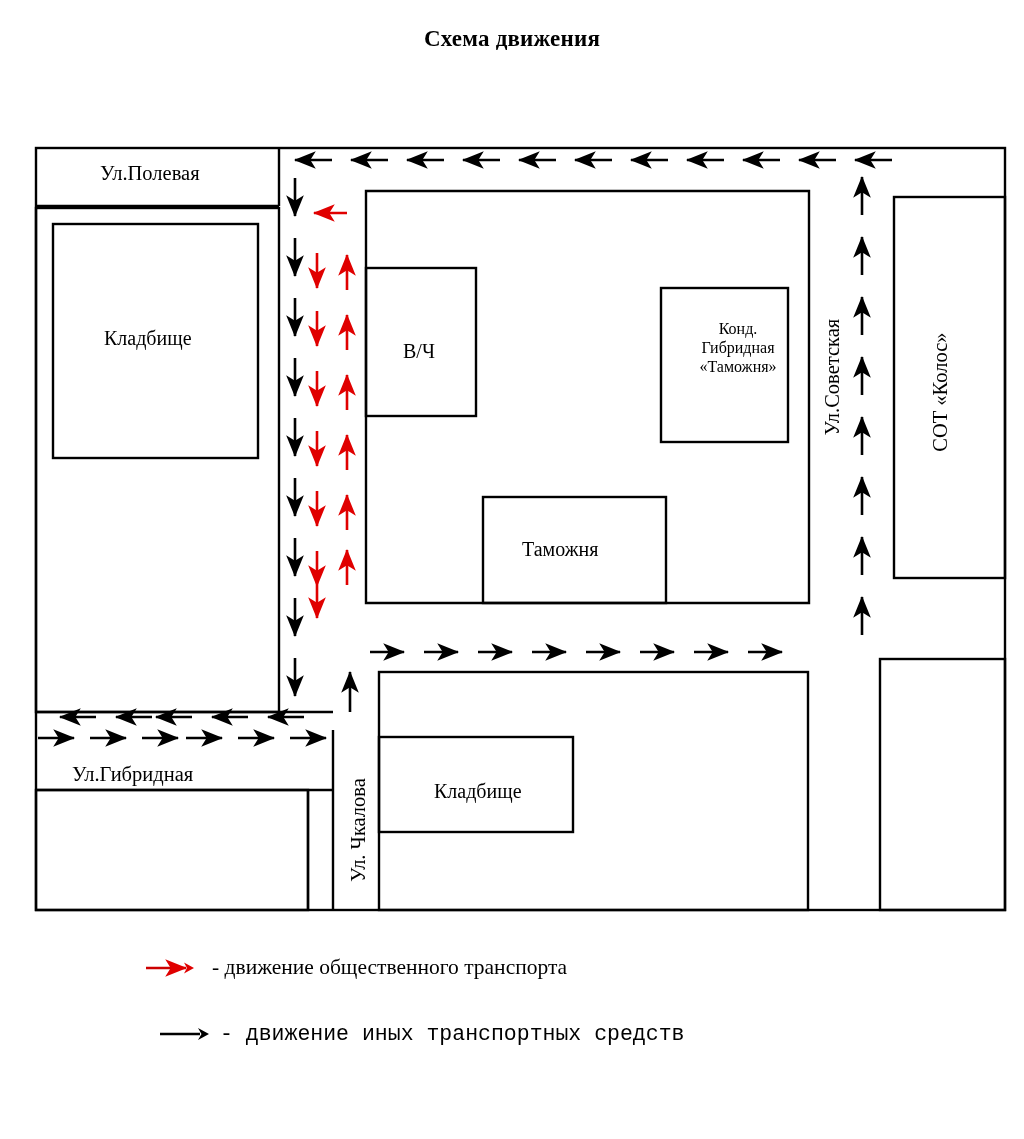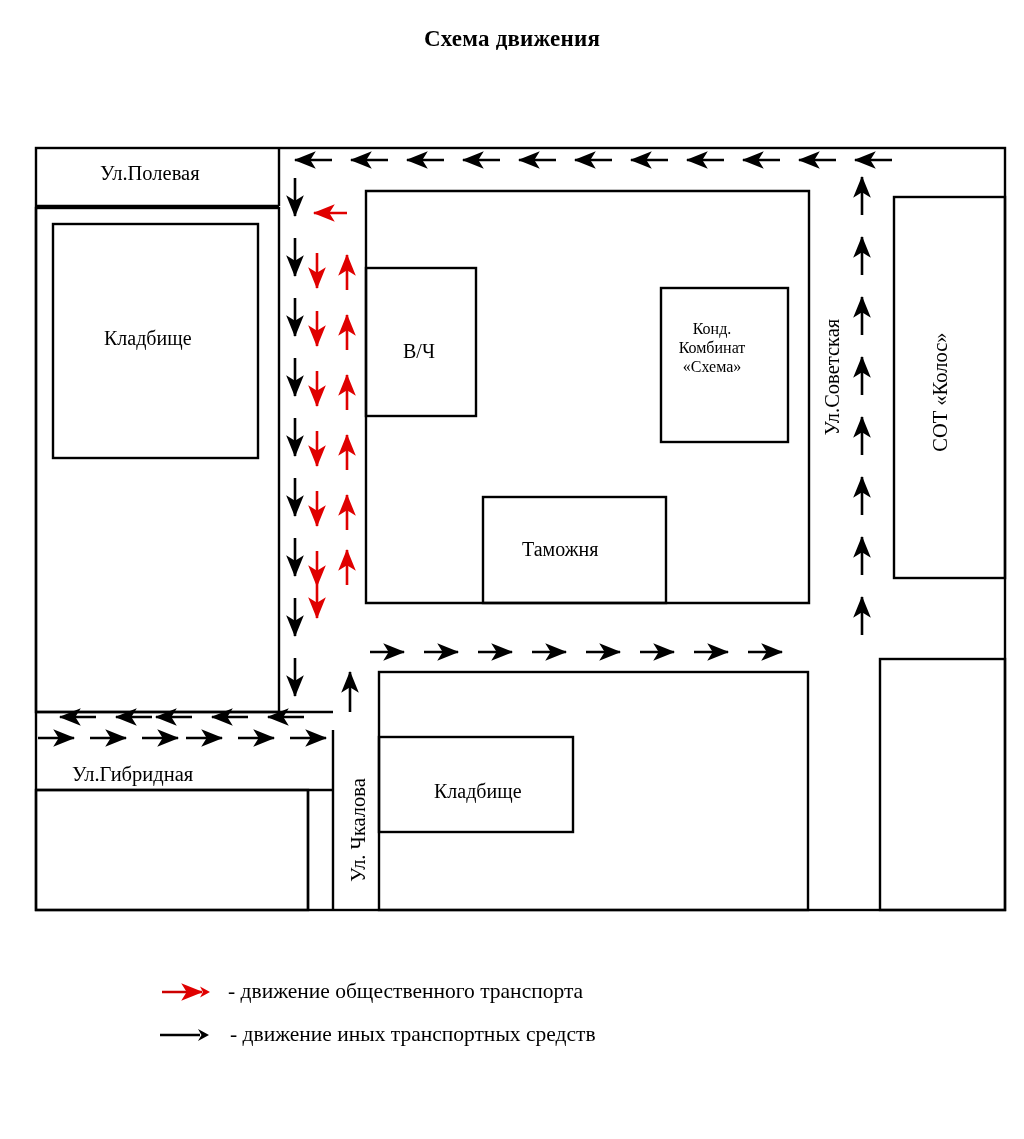--- a/index.html
+++ b/index.html
@@ -198,47 +198,47 @@
 </div>
 
 <div class="lbl lbl-street" style="left:100px; top:153px;margin-top:8px;">Ул.Полевая</div>
 
 <div class="lbl lbl-block" style="left:104px; top:327px;">Кладбище</div>
 
 <div class="lbl lbl-block" style="left:403px; top:311px;margin-top:29px;">В/Ч</div>
 
 <div class="lbl lbl-block" style="left:522px; top:538px;">Таможня</div>
 
-<div class="lbl lbl-small" style="left:663px; top:320px; width:98px;">
+<div class="lbl lbl-small" style="left:689px; top:320px; width:98px;">
   <div>Конд.</div>
-  <div>Комбинат</div>
-  <div>«Схема»</div>
+  <div>Гибридная</div>
+  <div>«Таможня»</div>
 </div>
 
 <div class="lbl lbl-street vert" style="left:752px; top:365px; width:160px; text-align:center;">Ул.Советская</div>
 
 <div class="lbl lbl-street vert" style="left:860px; top:380px; width:160px; text-align:center;">СОТ «Колос»</div>
 
 <div class="lbl lbl-street" style="left:72px; top:762px;text-align:right;">Ул.Гибридная</div>
 
 <div class="lbl lbl-street vert" style="left:278px; top:818px; width:160px; text-align:center;">Ул. Чкалова</div>
 
 <div class="lbl lbl-block" style="left:434px; top:780px;">Кладбище</div>
 
 <div class="legend">
 
-  <div class="legend-row" style="left:160px; top:955px;margin-top:24px;">
+  <div class="legend-row" style="left:144px; top:955px;">
     <svg width="52" height="24">
       <line x1="2" y1="12" x2="42" y2="12" stroke="#cc0000" stroke-width="2.6" marker-end="url(#ared2)"></line>
       <path d="M40,6.5 L50,12 L40,17.5 L43,12 Z" fill="#e00000"></path>
     </svg>
     <span class="legend-text" style="margin-left:16px;">- движение общественного транспорта</span>
   </div>
 
   <div class="legend-row" style="left:158px; top:1022px;">
     <svg width="52" height="24">
       <line x1="2" y1="12" x2="42" y2="12" stroke="#000000" stroke-width="2.6"></line>
       <path d="M40,6 L51,12 L40,18 L43.5,12 Z" fill="#000000"></path>
     </svg>
-    <span class="legend-text" style="margin-left:20px;">- движение иных транспортных средств</span>
+    <span class="legend-text" style="margin-left:10px;font-family:Liberation Mono, monospace;">- движение иных транспортных средств</span>
   </div>
 
 </div>
 
 </body></html>

